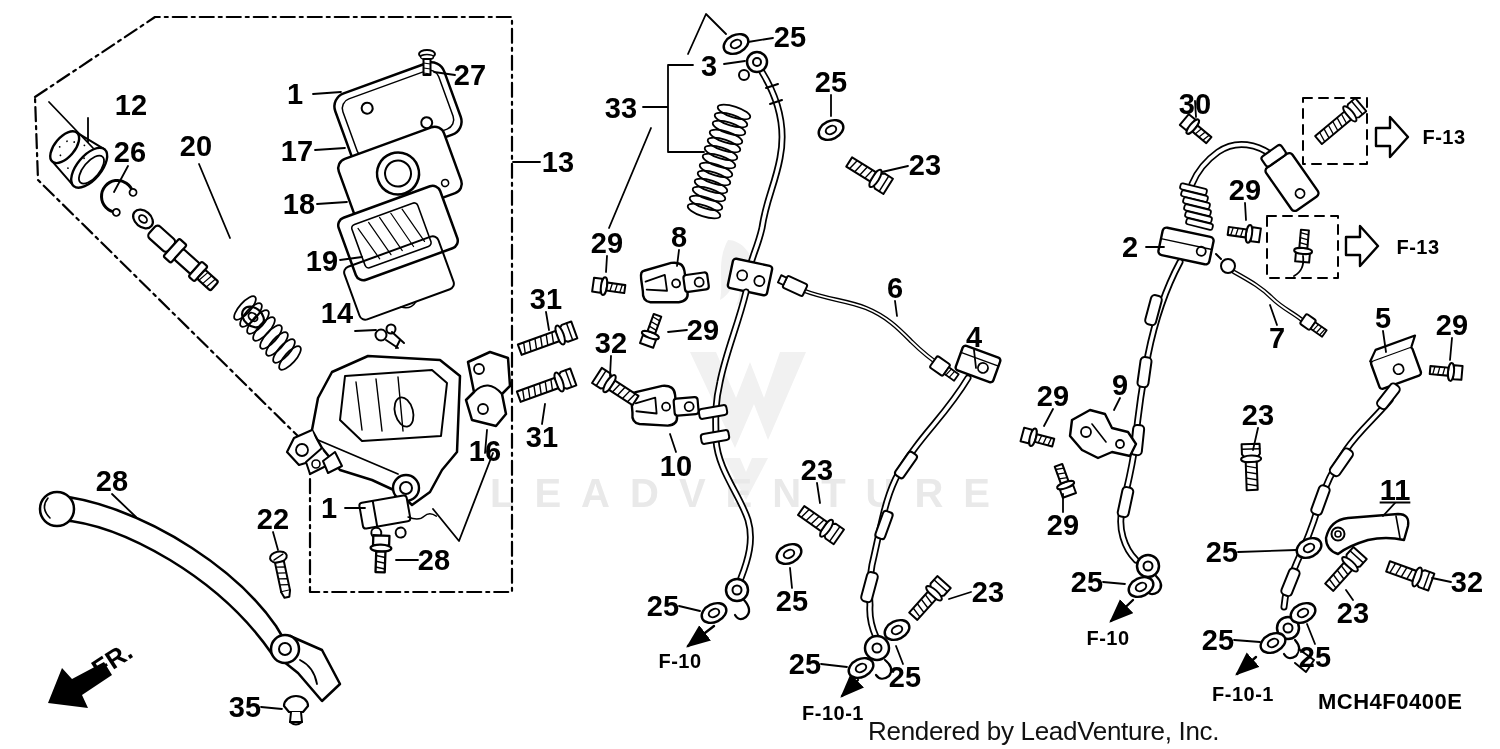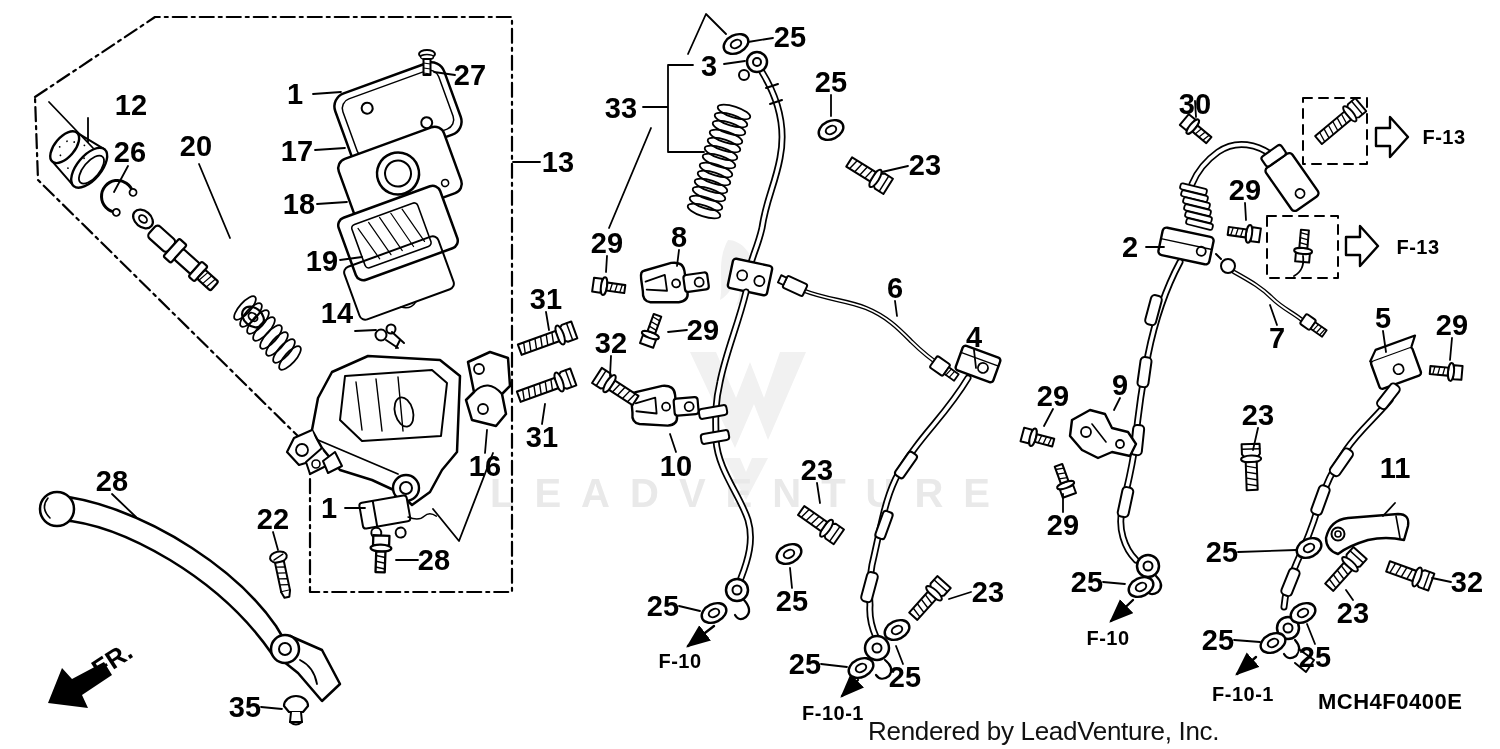--- a/index.html
+++ b/index.html
@@ -431,21 +431,21 @@
       <div class="lbl part" style="left: 299px; top: 204px;">18</div>
       <div class="lbl part" style="left: 322px; top: 261px;">19</div>
       <div class="lbl part" style="left: 558px; top: 162px;">13</div>
       <div class="lbl part" style="left: 337px; top: 313px;">14</div>
       <div class="lbl part" style="left: 546px; top: 299px;">31</div>
       <div class="lbl part" style="left: 611px; top: 343px;">32</div>
       <div class="lbl part" style="left: 607px; top: 243px;">29</div>
       <div class="lbl part" style="left: 679px; top: 237px;">8</div>
       <div class="lbl part" style="left: 542px; top: 437px;">31</div>
       <div class="lbl part" style="left: 676px; top: 466px;">10</div>
-      <div class="lbl part" style="left: 485px; top: 466px; text-align: center;">16</div>
+      <div class="lbl part" style="left: 485px; top: 451px; text-align: center;">16</div>
       <div class="lbl part" style="left: 329px; top: 508px;">1</div>
       <div class="lbl part" style="left: 273px; top: 519px;">22</div>
       <div class="lbl part" style="left: 434px; top: 560px;">28</div>
       <div class="lbl part" style="left: 112px; top: 481px;">28</div>
       <div class="lbl part" style="left: 245px; top: 707px;">35</div>
       <div class="lbl part" style="left: 790px; top: 37px;">25</div>
       <div class="lbl part" style="left: 709px; top: 66px;">3</div>
       <div class="lbl part" style="left: 621px; top: 108px;">33</div>
       <div class="lbl part" style="left: 831px; top: 82px;">25</div>
       <div class="lbl part" style="left: 925px; top: 165px;">23</div>
@@ -463,21 +463,21 @@
       <div class="lbl part" style="left: 1130px; top: 247px;">2</div>
       <div class="lbl part" style="left: 1277px; top: 338px;">7</div>
       <div class="lbl part" style="left: 1383px; top: 318px;">5</div>
       <div class="lbl part" style="left: 1452px; top: 325px;">29</div>
       <div class="lbl part" style="left: 1053px; top: 396px;">29</div>
       <div class="lbl part" style="left: 1120px; top: 385px;">9</div>
       <div class="lbl part" style="left: 1063px; top: 525px;">29</div>
       <div class="lbl part" style="left: 1258px; top: 415px;">23</div>
       <div class="lbl part" style="left: 1222px; top: 552px;">25</div>
       <div class="lbl part" style="left: 1087px; top: 582px;">25</div>
-      <div class="lbl part" style="left: 1395px; top: 468px;">11</div>
+      <div class="lbl part" style="left: 1395px; top: 490px; text-decoration: underline;">11</div>
       <div class="lbl part" style="left: 1467px; top: 582px;">32</div>
       <div class="lbl part" style="left: 1353px; top: 613px;">23</div>
       <div class="lbl part" style="left: 1218px; top: 640px;">25</div>
       <div class="lbl part" style="left: 1315px; top: 657px;">25</div>
     </div>
 <div id="refs">
       <div class="lbl ref" style="left: 680px; top: 661px;">F-10</div>
       <div class="lbl ref" style="left: 833px; top: 713px;">F-10-1</div>
       <div class="lbl ref" style="left: 1108px; top: 638px;">F-10</div>
       <div class="lbl ref" style="left: 1243px; top: 694px;">F-10-1</div>

